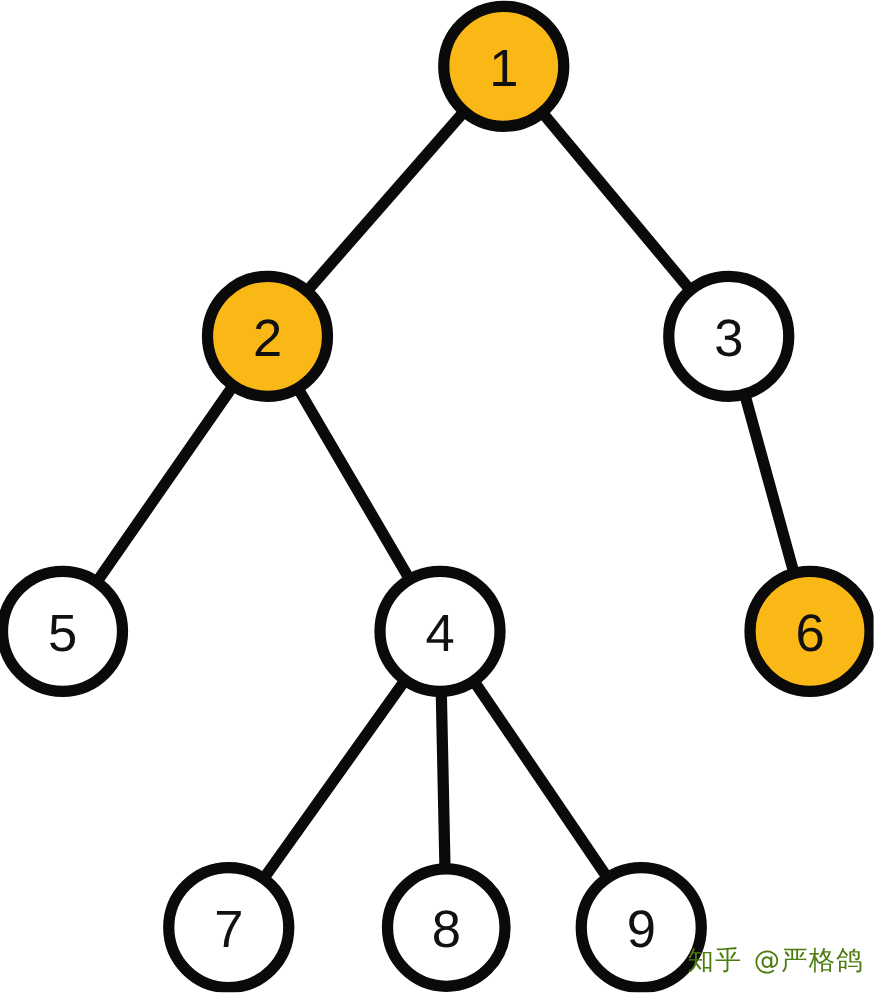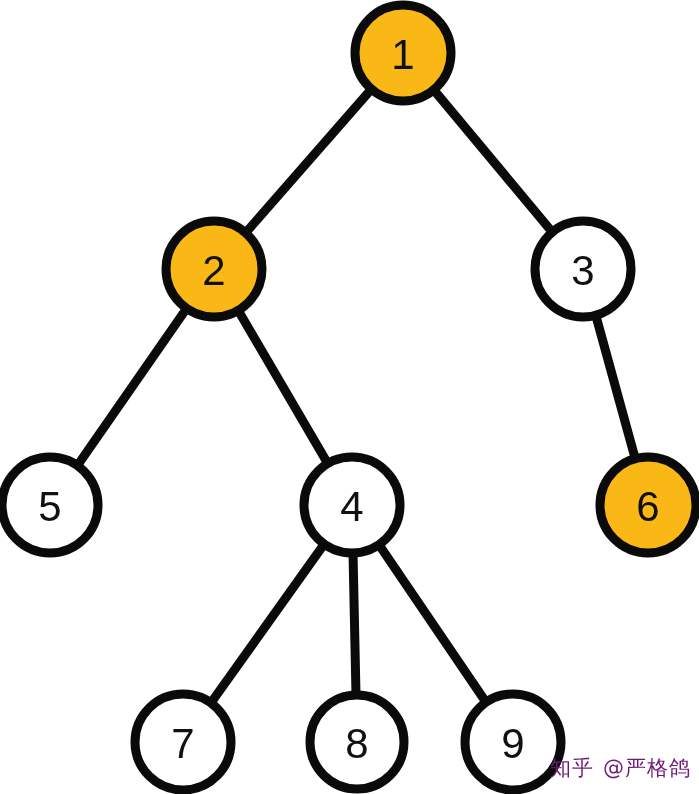--- a/index.html
+++ b/index.html
@@ -42,21 +42,21 @@
     dominant-baseline: central;
     user-select: none;
   }
   #watermark {
     position: absolute;
     right: 8px;
     bottom: 12px;
     font-family: "DejaVu Sans", sans-serif;
     font-size: 21px;
     letter-spacing: 1px;
-    color: #701a75;
+    color: #4d7c0f;
     white-space: nowrap;
     pointer-events: none;
   }
   #watermark .wm-sep {
     display: inline-block;
     width: 9px;
   }
 </style>
 </head>
 <body>

